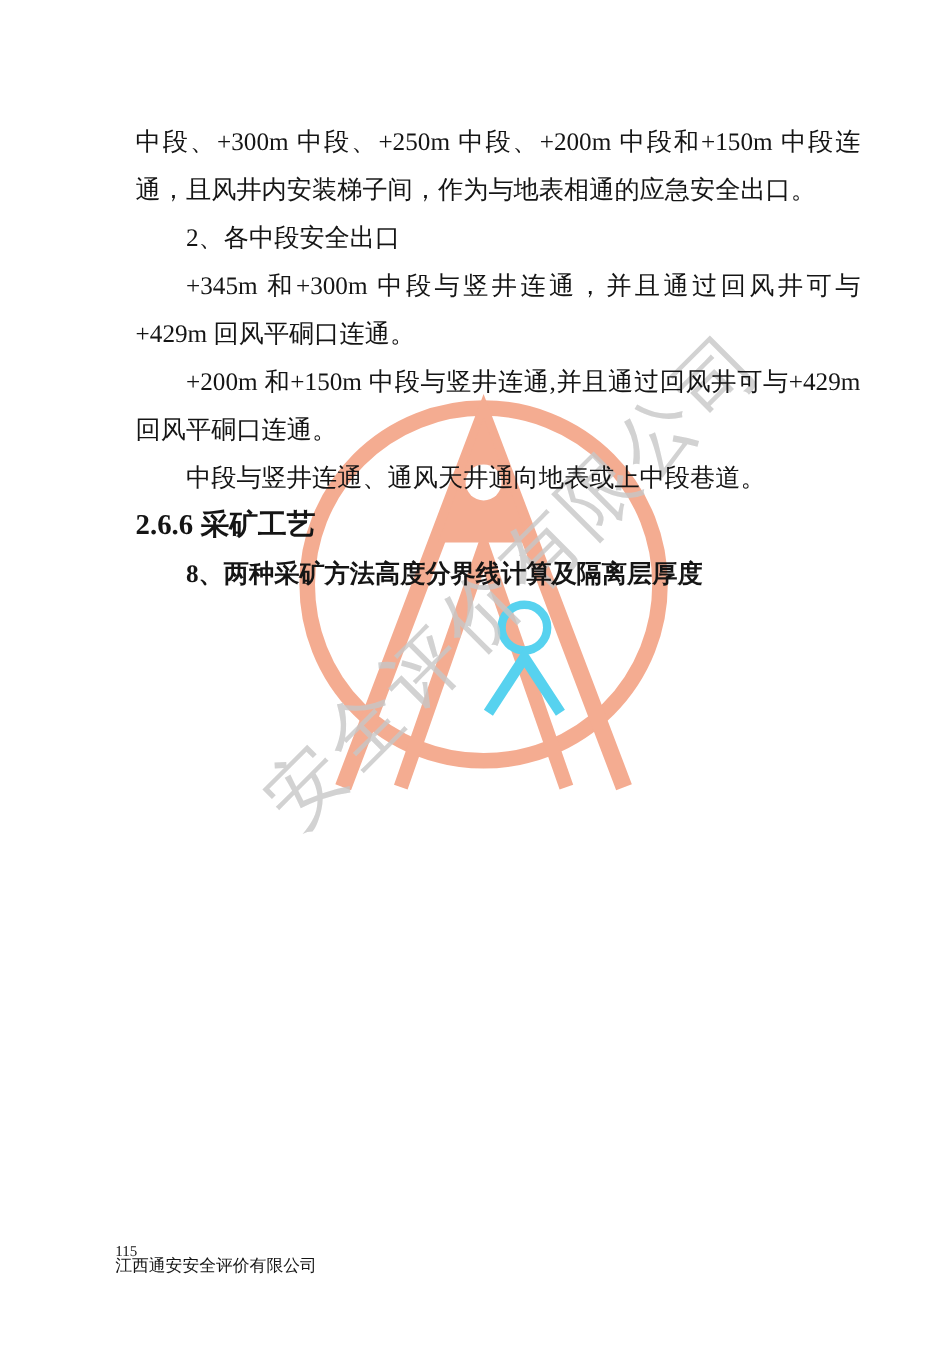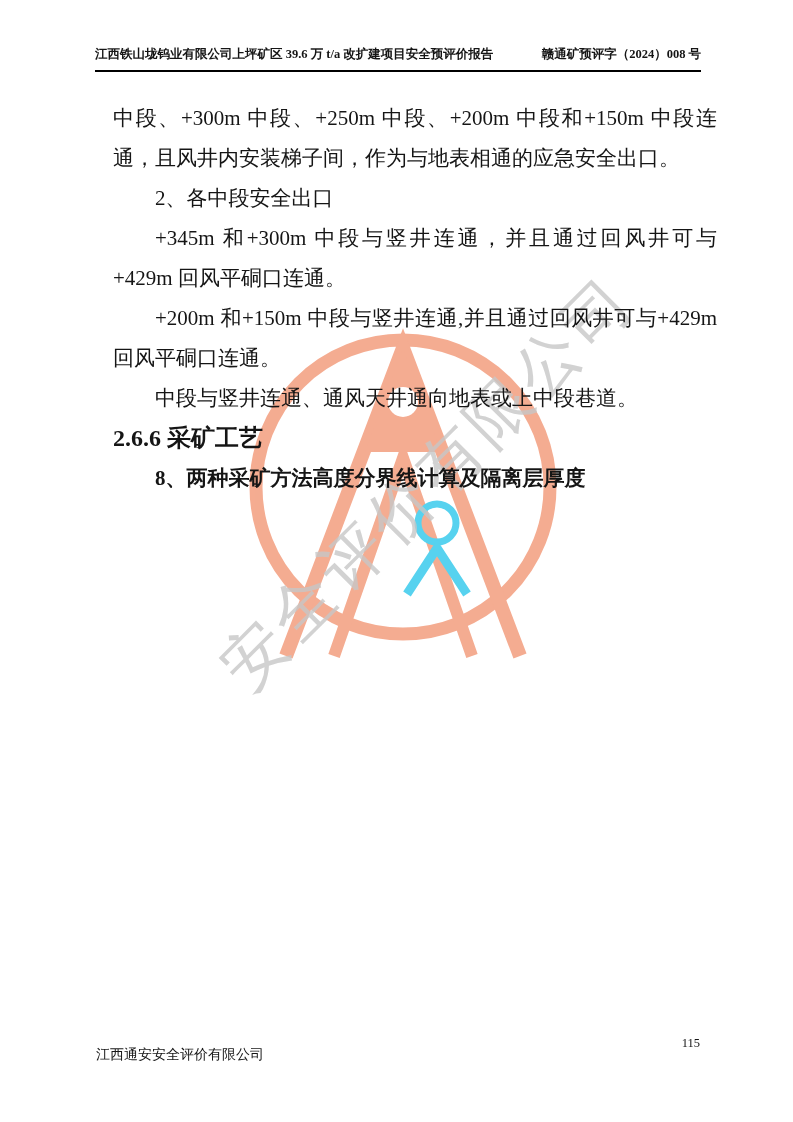--- a/index.html
+++ b/index.html
@@ -35,21 +35,21 @@
   .noindent{text-indent:0;}
   .h-section{font-size:24px;font-weight:bold;text-align:left;line-height:40px;}
   .h-sub{font-weight:bold;}
   
   .ftr{
     position:absolute;left:96px;width:604px;top:1036px;
     z-index:2;font-size:14px;
   }
   .ftr .company{position:absolute;left:0;top:10px;}
   .ftr .pageno{
-    position:absolute;left:0;right:0;top:0;text-align:right;font-size:12.5px;
+    position:absolute;left:0;right:0;top:0;text-align:left;font-size:12.5px;
   }
 </style>
 </head>
 <body>
 
 <div class="page">
 
   <svg class="watermark" viewBox="0 0 793 1122" aria-hidden="true">
     <g opacity="0.92">
 
@@ -63,24 +63,20 @@
 
       <circle cx="403" cy="402" r="15" fill="#ffffff"></circle>
 
       <circle cx="437" cy="523" r="19" fill="none" stroke-width="7" stroke="#49cfee"></circle>
       <polyline points="407,594 437,548 467,594" fill="none" stroke-width="9" stroke="#49cfee"></polyline>
     </g>
 
     <text x="150" y="502" font-size="64" letter-spacing="5" opacity="0.8" transform="rotate(-45 430 480)" fill="#c7c7c7">安全评价有限公司</text>
   </svg>
 
-  <header class="hdr">
-    <span class="hl">江西铁山垅钨业有限公司上坪矿区 39.6 万 t/a 改扩建项目安全预评价报告</span>
-    <span class="hr">赣通矿预评字（2024）008 号</span>
-  </header>
 
   <main class="main">
     <p class="noindent">中段、+300m 中段、+250m 中段、+200m 中段和+150m 中段连通，且风井内安装梯子间，作为与地表相通的应急安全出口。</p>
     <p class="indent">2、各中段安全出口</p>
     <p class="indent">+345m 和+300m 中段与竖井连通，并且通过回风井可与+429m 回风平硐口连通。</p>
     <p class="indent">+200m 和+150m 中段与竖井连通,并且通过回风井可与+429m 回风平硐口连通。</p>
     <p class="indent">中段与竖井连通、通风天井通向地表或上中段巷道。</p>
     <h2 class="h-section">2.6.6 采矿工艺</h2>
     <p class="indent h-sub">8、两种采矿方法高度分界线计算及隔离层厚度</p>
   </main>

